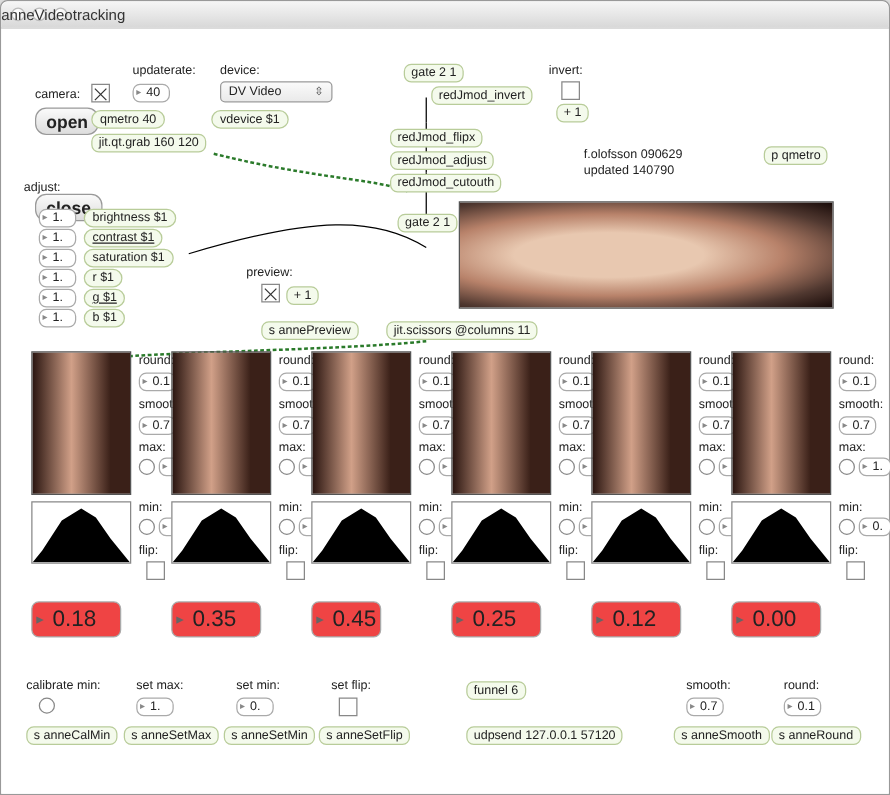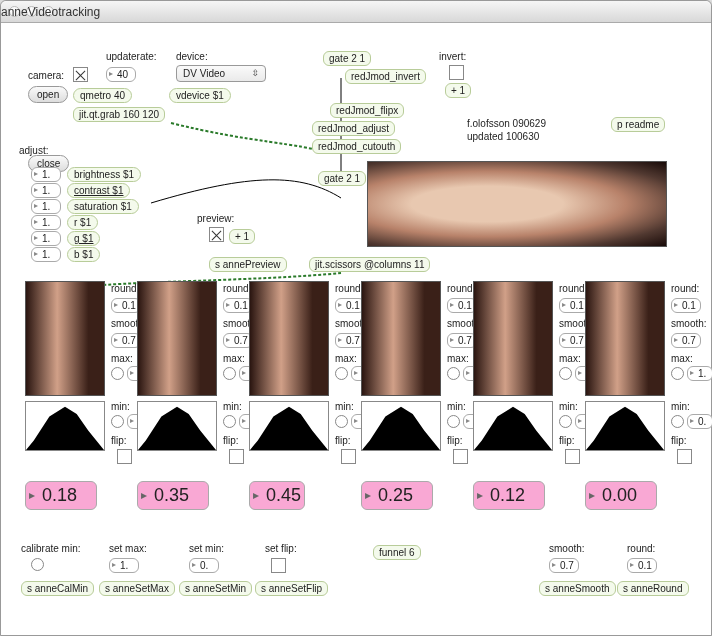--- a/index.html
+++ b/index.html
@@ -9,26 +9,26 @@
   .trafficlights { display: flex; gap: 6px; }
   .tl { width: 11px; height: 11px; border-radius: 50%; border: 1px solid #bbb; background: radial-gradient(circle at 30% 30%, #fff,#eee); }
   .title { position: absolute; left: 0; right: 0; text-align: left; font-size: 12px; color: #333; }
   .patch { position: relative; width: 100%; height: calc(100% - 22px); background: #fff; }
   .lbl { position: absolute; font-size: 10px; color: #222; }
   .msg { position: absolute; background: #f4faec; border: 1px solid #b8cc99; border-radius: 8px; padding: 1px 6px; font-size: 10px; white-space: nowrap; }
   .obj { position: absolute; background: #f4faec; border: 1px solid #b8cc99; border-radius: 6px; padding: 1px 5px; font-size: 10px; white-space: nowrap; }
   .numbox { position: absolute; background: #fff; border: 1px solid #aaa; border-radius: 6px; padding: 1px 4px 1px 10px; font-size: 10px; width: 30px; }
   .numbox::before { content: "▸"; position: absolute; left: 2px; top: 1px; color: #888; font-size: 8px; }
   .numboxlg::before { content: "▸"; position: absolute; left: 3px; top: 6px; color: #666; font-size: 12px; }
-  .numboxlg { position: absolute; background: #f9a8d4; border: 1px solid #aaa; border-radius: 6px; padding: 3px 6px 3px 16px; font-size: 18px; }
+  .numboxlg { position: absolute; background: #ef4444; border: 1px solid #aaa; border-radius: 6px; padding: 3px 6px 3px 16px; font-size: 18px; }
   .toggle { position: absolute; width: 15px; height: 15px; background: #fff; border: 1px solid #888; }
   .toggle.on::before, .toggle.on::after { content: ""; position: absolute; left: 0; top: 50%; width: 100%; height: 1px; background: #333; }
   .toggle.on::before { transform: rotate(45deg); }
   .toggle.on::after  { transform: rotate(-45deg); }
-  .btn { position: absolute; background: linear-gradient(#fafafa,#ddd); border: 1px solid #999; border-radius: 9px; padding: 2px 8px; font-size: 10px; }
+  .btn { position: absolute; background: linear-gradient(#fafafa,#ddd); border: 1px solid #999; border-radius: 9px; padding: 2px 8px; font-size: 14px; font-weight: bold; }
   .dropdown { position: absolute; background: linear-gradient(#fafafa,#eaeaea); border: 1px solid #999; border-radius: 4px; padding: 2px 6px; font-size: 10px; width: 90px; display: flex; justify-content: space-between; }
   .dropdown::after { content: "⇳"; color: #444; font-size: 9px; }
   .radio { position: absolute; width: 13px; height: 13px; border: 1px solid #888; border-radius: 50%; background: #fff; }
   .jitwin { position: absolute; border: 1px solid #555; background: #000; overflow: hidden; }
   .handimg { background: radial-gradient(ellipse at 40% 50%, #e8c8b0 30%, #b8826a 55%, #503830 80%, #180a08); }
   .slicebg { background: linear-gradient(90deg,#2a1510 0%,#d1a088 40%,#3a2018 80%); }
   .graph { position: absolute; background: #fff; border: 1px solid #888; }
   .graphfill { position: absolute; bottom: 0; left: 0; width: 100%; background: #000; clip-path: polygon(0 100%, 10% 80%, 30% 30%, 50% 10%, 65% 25%, 80% 60%, 100% 100%); height: 100%; }
   svg.cords { position: absolute; inset: 0; width: 100%; height: 100%; pointer-events: none; }
 </style>
@@ -69,28 +69,28 @@
     <div class="btn" style="left:27px; top:84px;margin-top:48px;">close</div>
     <div class="msg" style="left:72px; top:65px;">qmetro 40</div>
     <div class="msg" style="left:168px; top:65px;">vdevice $1</div>
     <div class="obj" style="left:72px; top:84px;">jit.qt.grab 160 120</div>
 
     <div class="obj" style="left:322px; top:28px;">gate 2 1</div>
     <div class="obj" style="left:344px; top:46px;">redJmod_invert</div>
     <div class="lbl" style="left:438px; top:28px;">invert:</div>
     <div class="toggle" style="left:448px; top:42px;"></div>
     <div class="obj" style="left:444px; top:60px;">+ 1</div>
-    <div class="obj" style="left:329px; top:80px;">redJmod_flipx</div>
+    <div class="obj" style="left:311px; top:80px;">redJmod_flipx</div>
     <div class="obj" style="left:311px; top:98px;">redJmod_adjust</div>
     <div class="obj" style="left:311px; top:116px;">redJmod_cutouth</div>
     <div class="obj" style="left:317px; top:148px;">gate 2 1</div>
 
     <div class="lbl" style="left:466px; top:95px;">f.olofsson 090629</div>
-    <div class="lbl" style="left:466px; top:108px;">updated 100630</div>
-    <div class="obj" style="left:610px; top:94px;">p readme</div>
+    <div class="lbl" style="left:466px; top:108px;">updated 140790</div>
+    <div class="obj" style="left:610px; top:94px;">p qmetro</div>
 
     <div class="lbl" style="left:18px; top:122px;">adjust:</div>
     <div class="numbox" style="left:30px; top:144px;">1.</div>
     <div class="msg" style="left:66px; top:144px;">brightness $1</div>
     <div class="numbox" style="left:30px; top:160px;">1.</div>
     <div class="msg" style="left:66px; top:160px;text-decoration:underline;">contrast $1</div>
     <div class="numbox" style="left:30px; top:176px;">1.</div>
     <div class="msg" style="left:66px; top:176px;">saturation $1</div>
     <div class="numbox" style="left:30px; top:192px;">1.</div>
     <div class="msg" style="left:66px; top:192px;">r $1</div>
@@ -222,20 +222,21 @@
 
     <div class="lbl" style="left:188px; top:520px;">set min:</div>
     <div class="numbox" style="left:188px; top:535px;">0.</div>
     <div class="obj" style="left:178px; top:558px;text-align:right;">s anneSetMin</div>
 
     <div class="lbl" style="left:264px; top:520px;">set flip:</div>
     <div class="toggle" style="left:270px; top:535px;"></div>
     <div class="obj" style="left:254px; top:558px;">s anneSetFlip</div>
 
     <div class="obj" style="left:372px; top:522px;">funnel 6</div>
+    <div class="obj" style="left:372px; top:558px;">udpsend 127.0.0.1 57120</div>
 
     <div class="lbl" style="left:548px; top:520px;">smooth:</div>
     <div class="numbox" style="left:548px; top:535px;">0.7</div>
     <div class="obj" style="left:538px; top:558px;">s anneSmooth</div>
 
     <div class="lbl" style="left:626px; top:520px;">round:</div>
     <div class="numbox" style="left:626px; top:535px;">0.1</div>
     <div class="obj" style="left:616px; top:558px;">s anneRound</div>
   </div>
 </div>

